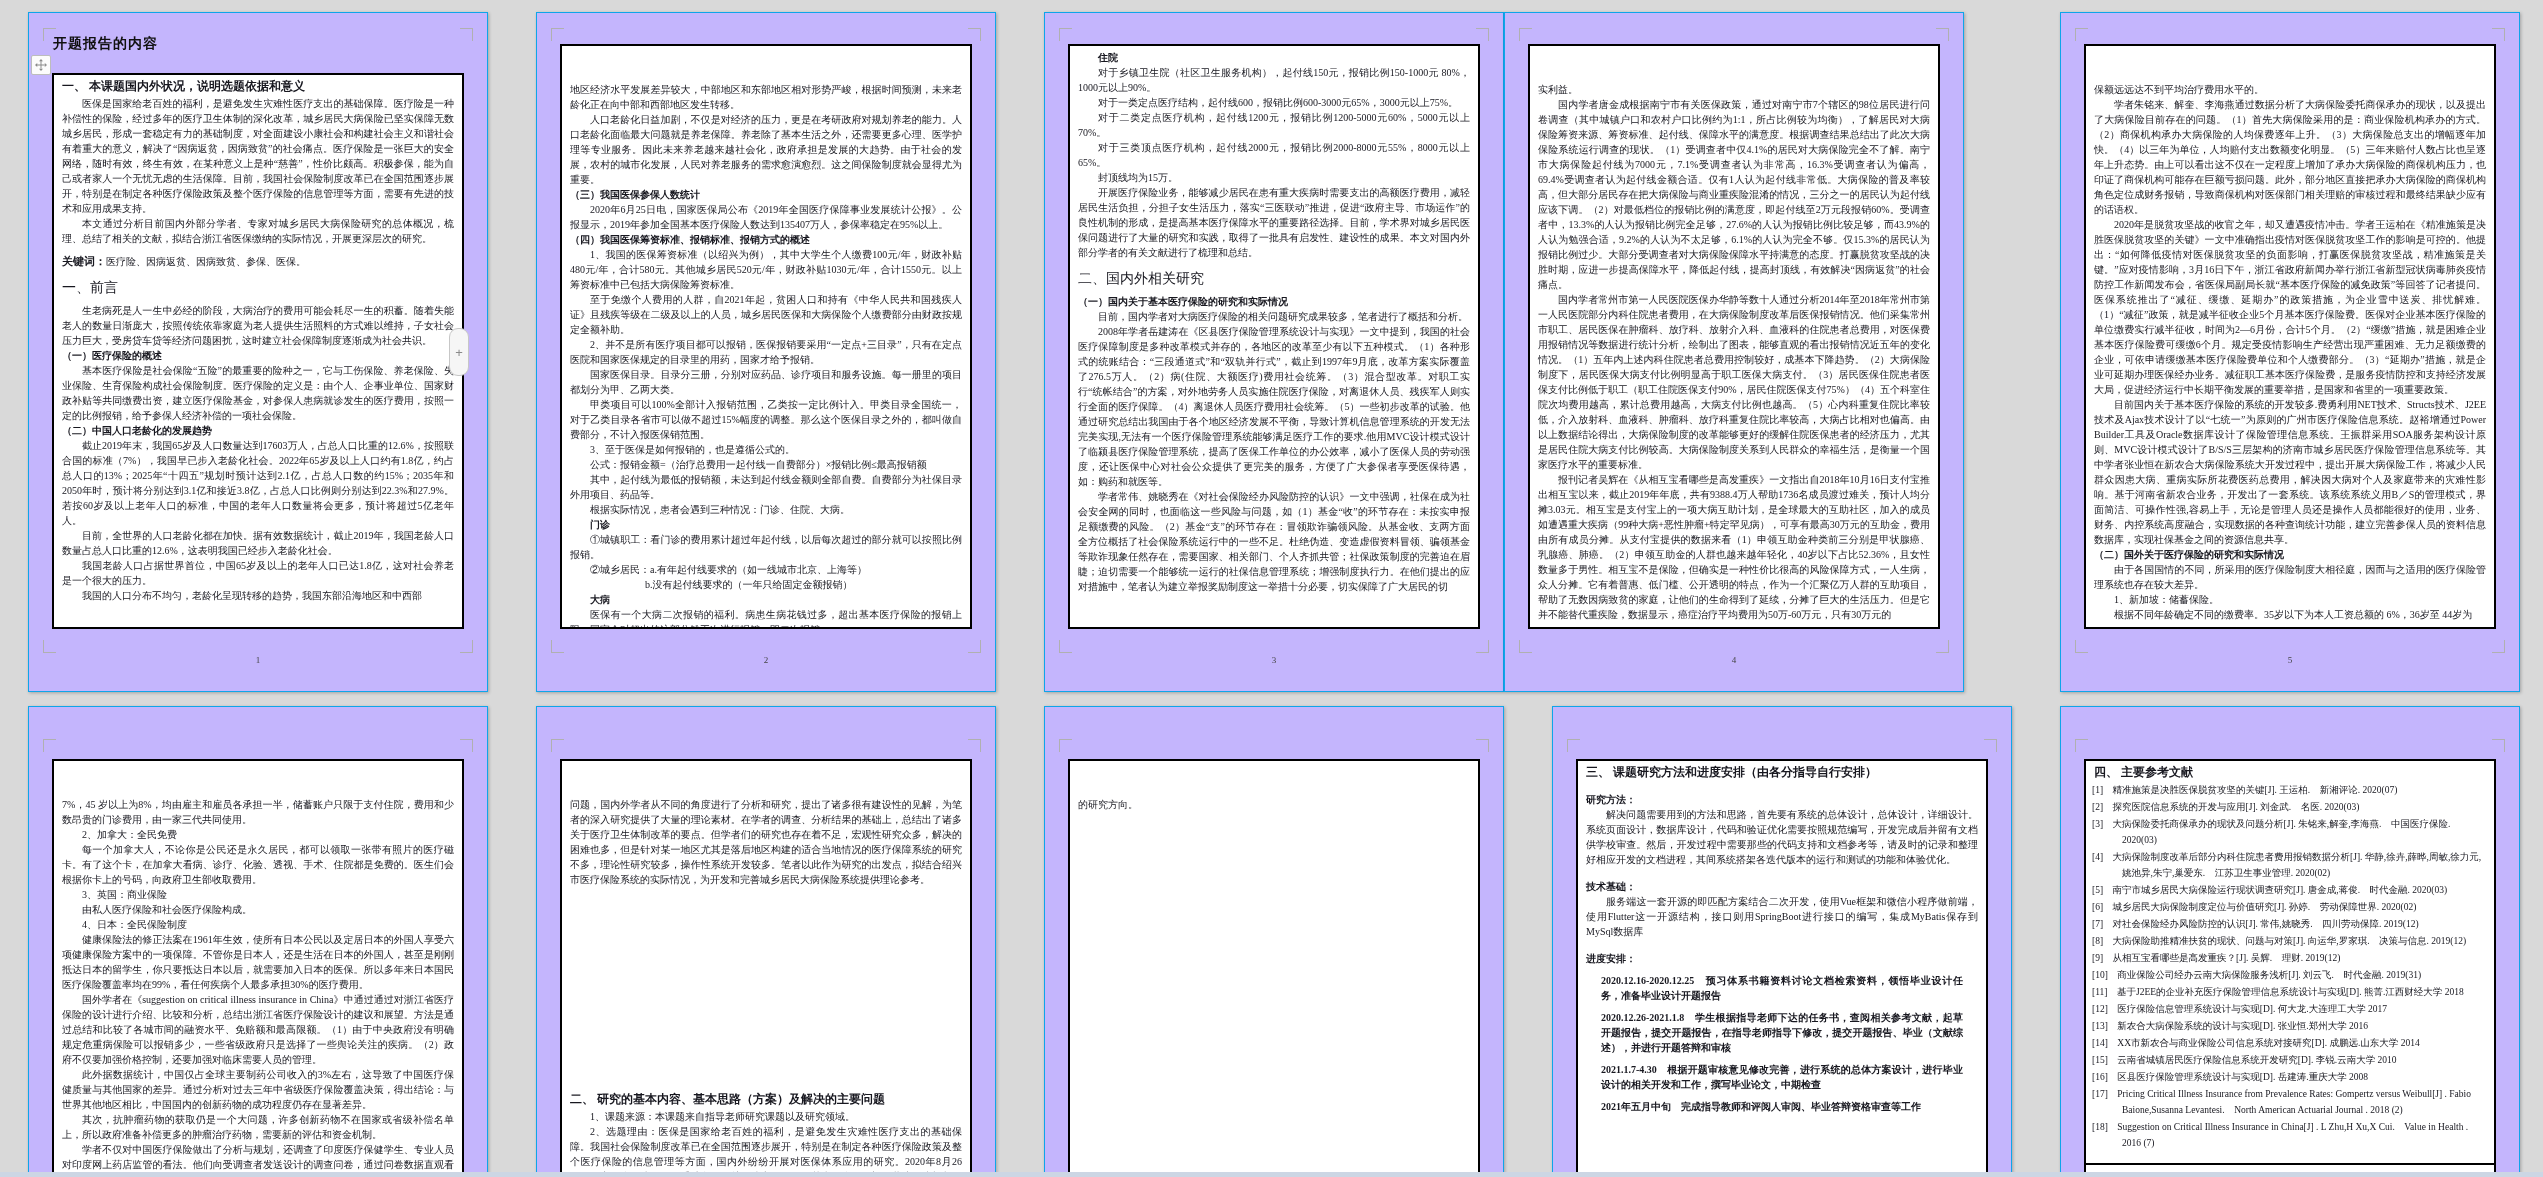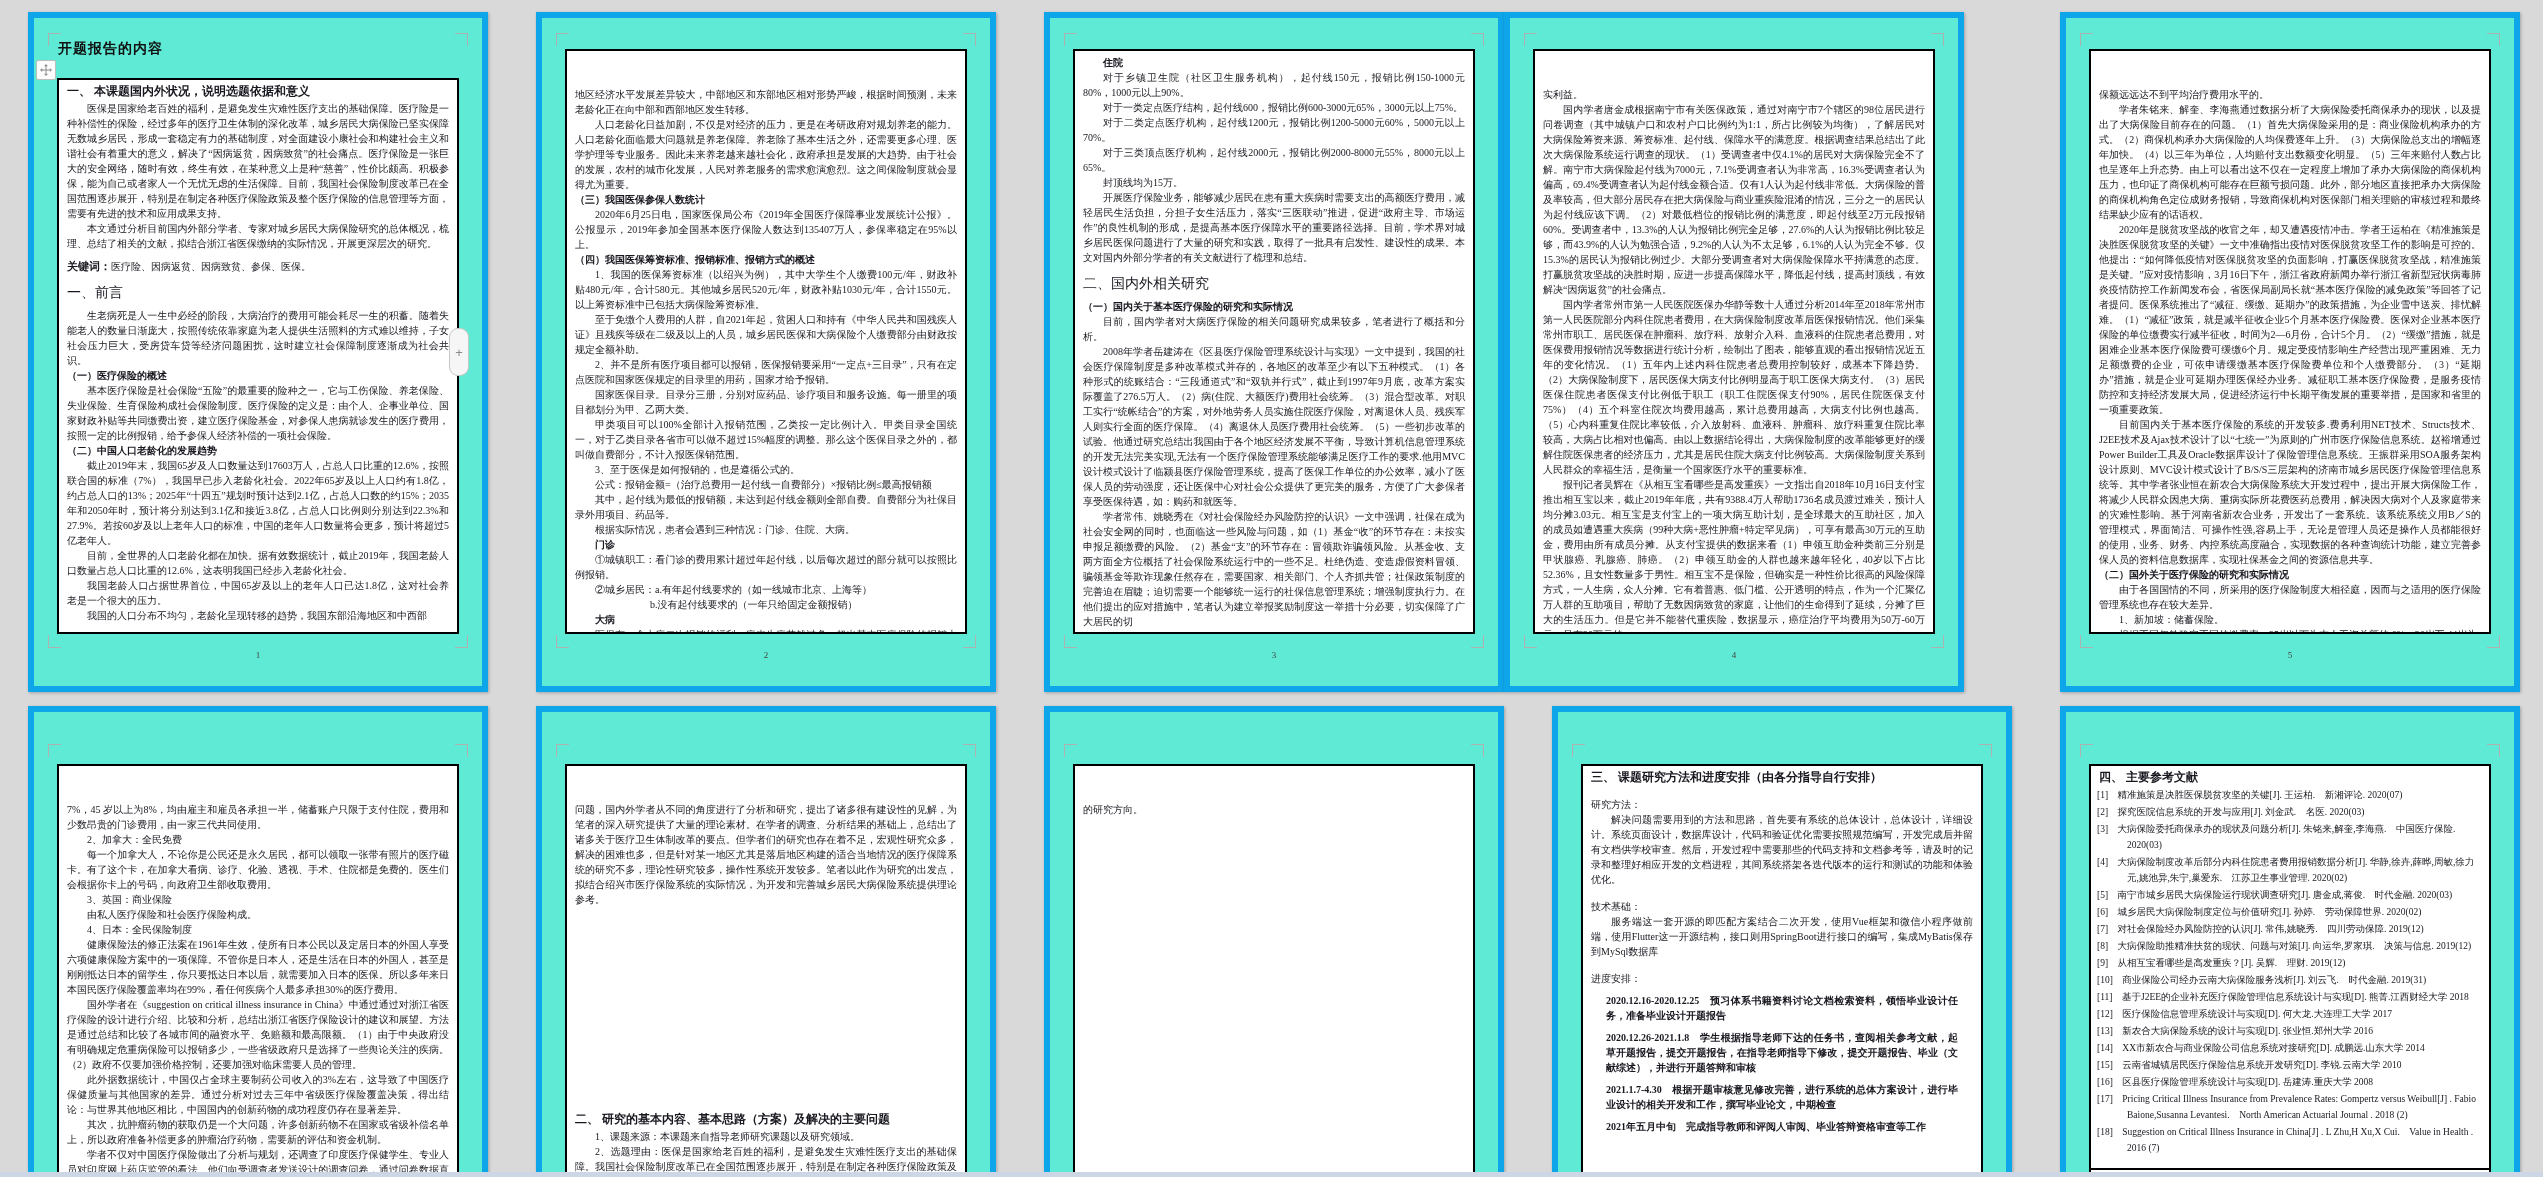--- a/index.html
+++ b/index.html
@@ -3,22 +3,22 @@
 <meta charset="utf-8">
 <style>
   html,body{margin:0;padding:0;}
   body{
     width:2543px;height:1177px;overflow:hidden;
     background:#d9d9d9;
     font-family:"Liberation Serif","DejaVu Serif",serif;
   }
   .canvas{position:relative;width:2543px;height:1177px;overflow:hidden;}
   .page{
-    position:absolute;width:460px;height:680px;background:#5eead4;
-    border:6px solid #0ea5e9;box-shadow:1px 1px 3px rgba(0,0,0,.25);
+    position:absolute;width:460px;height:680px;background:#c4b5fd;
+    border:1px solid #0ea5e9;box-shadow:1px 1px 3px rgba(0,0,0,.25);
     box-sizing:border-box;
   }
   .page.r1{top:12px;}
   .page.r2{top:706px;height:680px;}
   .ptitle{
     position:absolute;left:24px;top:22px;font-size:14px;font-weight:bold;
     color:#111;letter-spacing:1px;
   }
   .box{
     position:absolute;left:23px;right:23px;border:2px solid #000;
@@ -34,21 +34,21 @@
   .blk{font-size:10px;line-height:15px;text-align:justify;color:#17171f;margin:0;}
   .p{text-indent:2em;}
   .p0{text-indent:0;margin-top:32px;}
   .psub{padding-left:7.5em;text-indent:0;}
   .sec{font-weight:bold;text-indent:0;font-size:12px;margin-bottom:2px;}
   .big{font-size:14px;line-height:20px;font-weight:normal;margin:9px 0 5px;text-indent:0;}
   .h3{font-weight:bold;text-indent:0;}
   .h4{font-weight:bold;text-indent:2em;}
   .kw{margin:8px 0;text-indent:0;}
   .kw .lblb{font-weight:bold;font-size:11px;}
-  .lbl{font-weight:normal;margin-top:12px;text-indent:0;}
+  .lbl{font-weight:bold;margin-top:12px;text-indent:0;}
   .gap{height:205px;}
   .sched{margin:7px 15px 0;text-indent:0;font-weight:bold;}
   .ref{font-size:9.5px;line-height:16px;padding-left:28px;text-indent:-30px;margin:1px 0;text-align:left;}
   .divider{border-top:2px solid #000;margin:12px -8px 8px -8px;height:0;}
   .mk{position:absolute;width:12px;height:12px;}
   .mk.tl{border-left:1px solid #b0b0b0;border-top:1px solid #b0b0b0;left:14px;}
   .mk.tr{border-right:1px solid #b0b0b0;border-top:1px solid #b0b0b0;right:14px;}
   .mk.bl{border-left:1px solid #b0b0b0;border-bottom:1px solid #b0b0b0;left:14px;bottom:38px;}
   .mk.br{border-right:1px solid #b0b0b0;border-bottom:1px solid #b0b0b0;right:14px;bottom:38px;}
   .r1 .mk.tl,.r1 .mk.tr{top:15px;}

